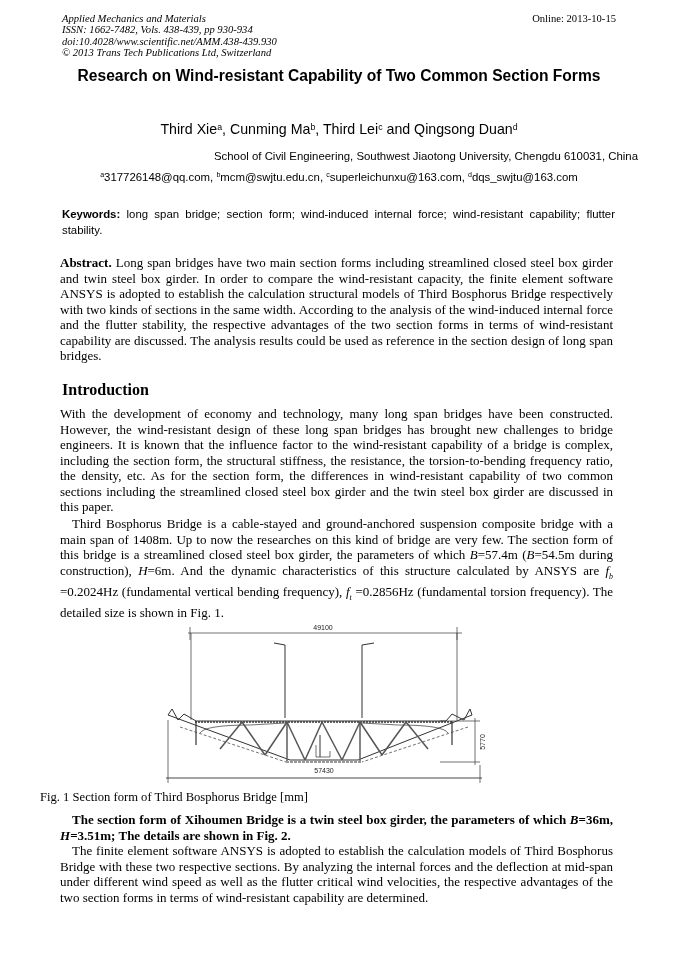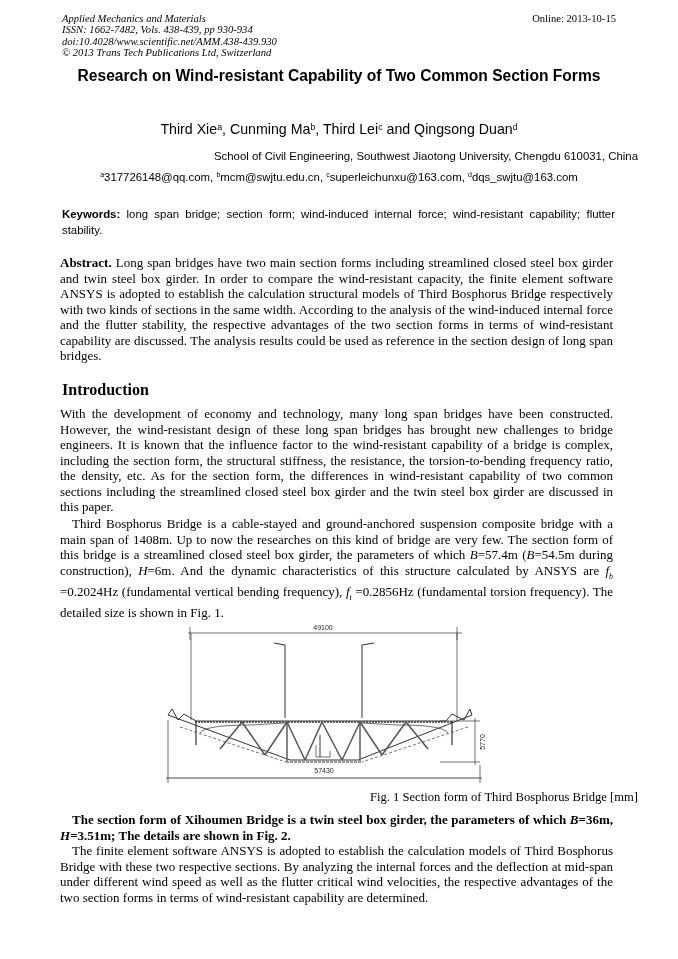--- a/index.html
+++ b/index.html
@@ -32,21 +32,21 @@
     }
     .keywords b { font-weight: bold; }
     .para {
       position: absolute; left: 60px; width: 553px;
       font-size: 13px; line-height: 15.55px; text-align: justify; text-align-last: left;
     }
     .para b { font-weight: bold; }
     .para i { font-style: italic; }
     .indent { text-indent: 12px; }
     .section-head { position: absolute; left: 62px; top: 381px; font-weight: bold; font-size: 16px; }
-    .fig-caption { position: absolute; left: 40px; width: 598px; top: 790px; text-align: right; font-size: 12.6px; }
+    .fig-caption { position: absolute; left: 40px; width: 598px; top: 790px; text-align: left; font-size: 12.6px; }
     .figure { position: absolute; left: 150px; top: 615px; width: 380px; height: 175px; }
     .figure svg { display: block; }
     .dimtext { font-family: "Liberation Sans", sans-serif; font-size: 7px; fill: #222; }
   </style>
 </head>
 <body>
 
 <div class="hdr">
   <div>Applied Mechanics and Materials</div>
   <div>ISSN: 1662-7482, Vols. 438-439, pp 930-934</div>

